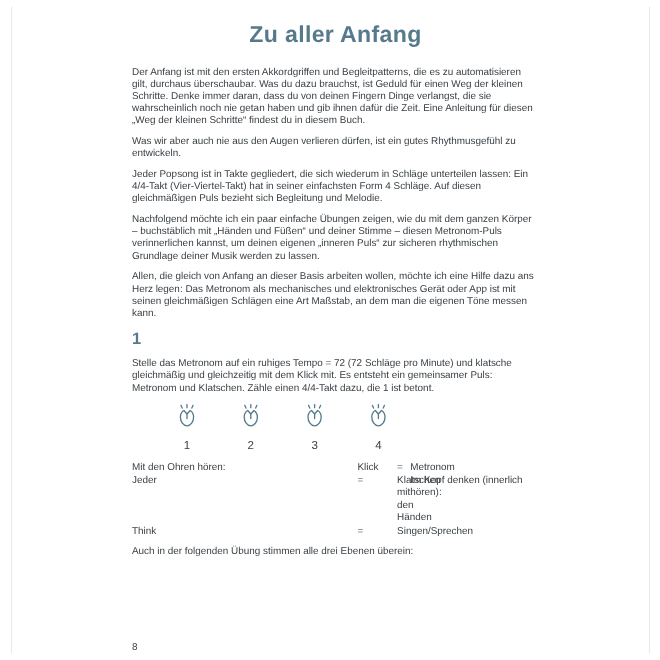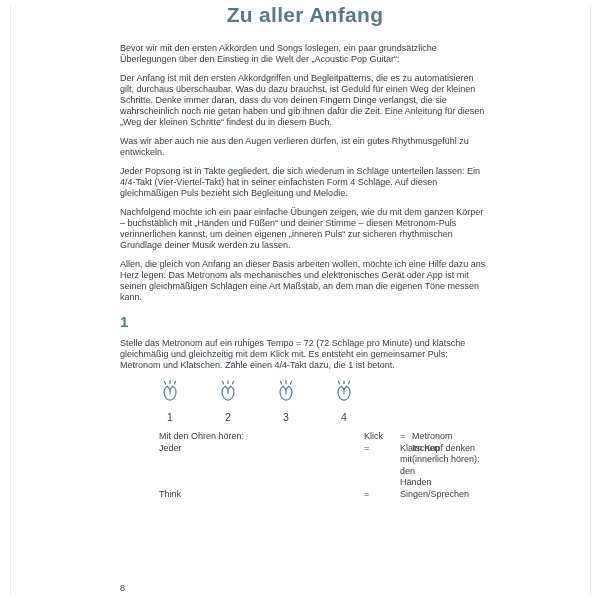--- a/index.html
+++ b/index.html
@@ -18,21 +18,21 @@
     bottom: 6px;
     width: 1px;
     background: #e7e9ea;
   }
   .page-edge.left  { left: 10px; }
   .page-edge.right { right: 9px; }
 
   .content {
     position: absolute;
     left: 120px;
-    top: 3px;
+    top: 20px;
     width: 370px;
   }
   .title {
     margin: 0 0 16px 0;
     text-align: center;
     font-size: 21px;
     font-weight: 700;
     letter-spacing: 0.3px;
     color: #567a8b;
   }
@@ -66,21 +66,20 @@
     color: #3a4045;
   }
   .levels {
     display: grid;
     grid-template-columns: 205px 36px 12px 1fr;
     margin: 8px 0 8px 0;
   }
   .levels div {
     font-size: 9px;
     line-height: 11.5px;
-    margin-left: 39px;
   }
   .closing { margin-top: 2px; }
   .page-number {
     position: absolute;
     left: 120px;
     bottom: 7px;
     font-size: 9px;
     color: #3a4045;
   }
 </style>
@@ -89,21 +88,20 @@
 
 <div class="page">
 
   <div class="page-edge left"></div>
   <div class="page-edge right"></div>
 
   <div class="content">
 
     <h1 class="title">Zu aller Anfang</h1>
 
-    <p class="para">Bevor wir mit den ersten Akkorden und Songs loslegen, ein paar grundsätzliche Überlegungen über den Einstieg in die Welt der „Acoustic Pop Guitar“:</p>
     <p class="para">Der Anfang ist mit den ersten Akkordgriffen und Begleitpatterns, die es zu automatisieren gilt, durchaus überschaubar. Was du dazu brauchst, ist Geduld für einen Weg der kleinen Schritte. Denke immer daran, dass du von deinen Fingern Dinge verlangst, die sie wahrscheinlich noch nie getan haben und gib ihnen dafür die Zeit. Eine Anleitung für diesen „Weg der kleinen Schritte“ findest du in diesem Buch.</p>
     <p class="para">Was wir aber auch nie aus den Augen verlieren dürfen, ist ein gutes Rhythmusgefühl zu entwickeln.</p>
     <p class="para">Jeder Popsong ist in Takte gegliedert, die sich wiederum in Schläge unterteilen lassen: Ein 4/4-Takt (Vier-Viertel-Takt) hat in seiner einfachsten Form 4 Schläge. Auf diesen gleichmäßigen Puls bezieht sich Begleitung und Melodie.</p>
     <p class="para">Nachfolgend möchte ich ein paar einfache Übungen zeigen, wie du mit dem ganzen Körper – buchstäblich mit „Händen und Füßen“ und deiner Stimme – diesen Metronom-Puls verinnerlichen kannst, um deinen eigenen „inneren Puls“ zur sicheren rhythmischen Grundlage deiner Musik werden zu lassen.</p>
     <p class="para">Allen, die gleich von Anfang an dieser Basis arbeiten wollen, möchte ich eine Hilfe dazu ans Herz legen: Das Metronom als mechanisches und elektronisches Gerät oder App ist mit seinen gleichmäßigen Schlägen eine Art Maßstab, an dem man die eigenen Töne messen kann.</p>
 
     <div class="section-number">1</div>
 
     <p class="para">Stelle das Metronom auf ein ruhiges Tempo = 72 (72 Schläge pro Minute) und klatsche gleichmäßig und gleichzeitig mit dem Klick mit. Es entsteht ein gemeinsamer Puls: Metronom und Klatschen. Zähle einen 4/4-Takt dazu, die 1 ist betont.</p>
 
@@ -176,18 +174,19 @@
       <div>Jeder</div>
       <div>=</div>
       <div>Klatschen mit den Händen</div>
 
       <div>Im Kopf denken (innerlich hören):</div>
       <div>Think</div>
       <div>=</div>
       <div>Singen/Sprechen</div>
     </div>
 
+    <p class="para closing">Auch in der folgenden Übung stimmen alle drei Ebenen überein:</p>
 
   </div>
 
   <div class="page-number">8</div>
 
 </div>
 
 </body></html>

